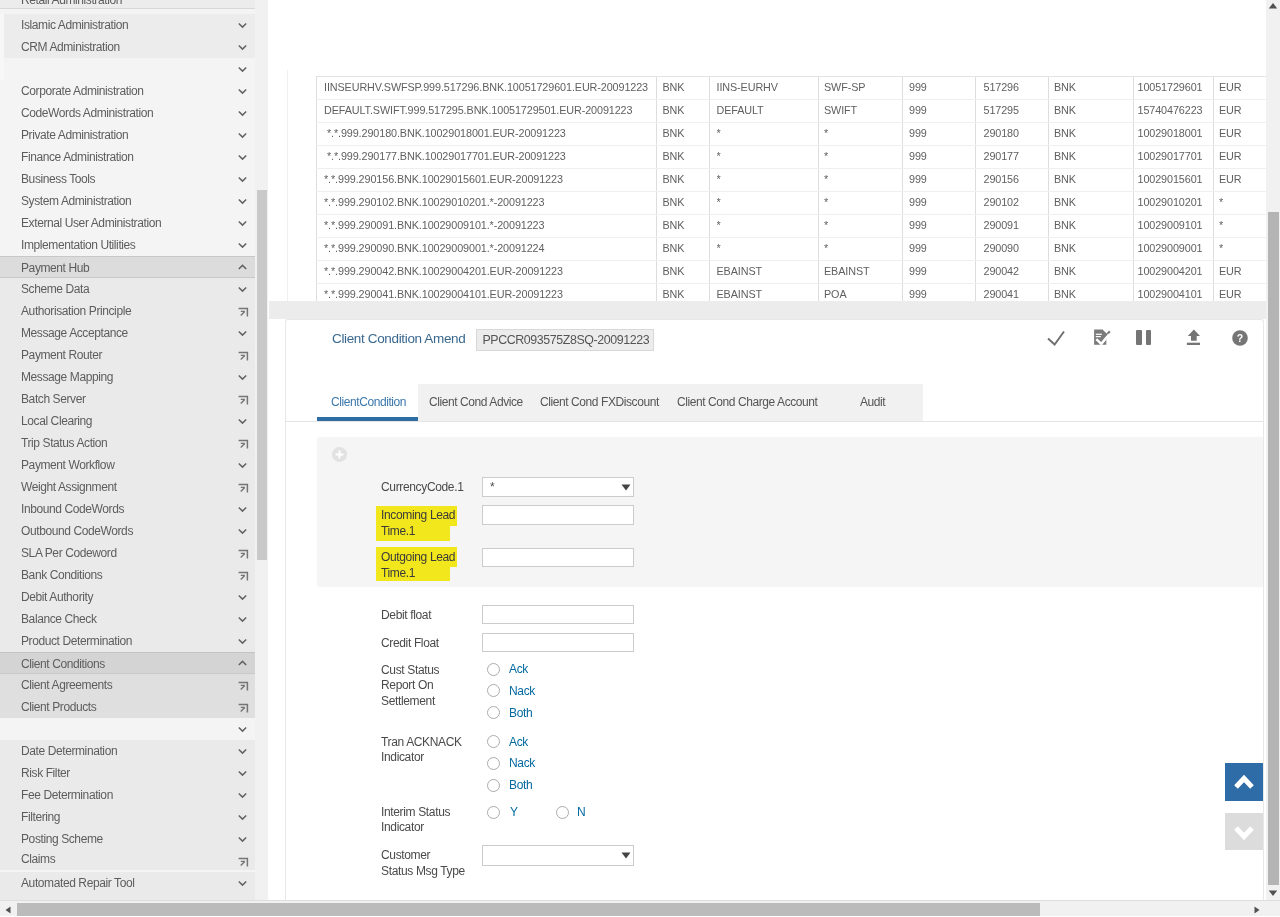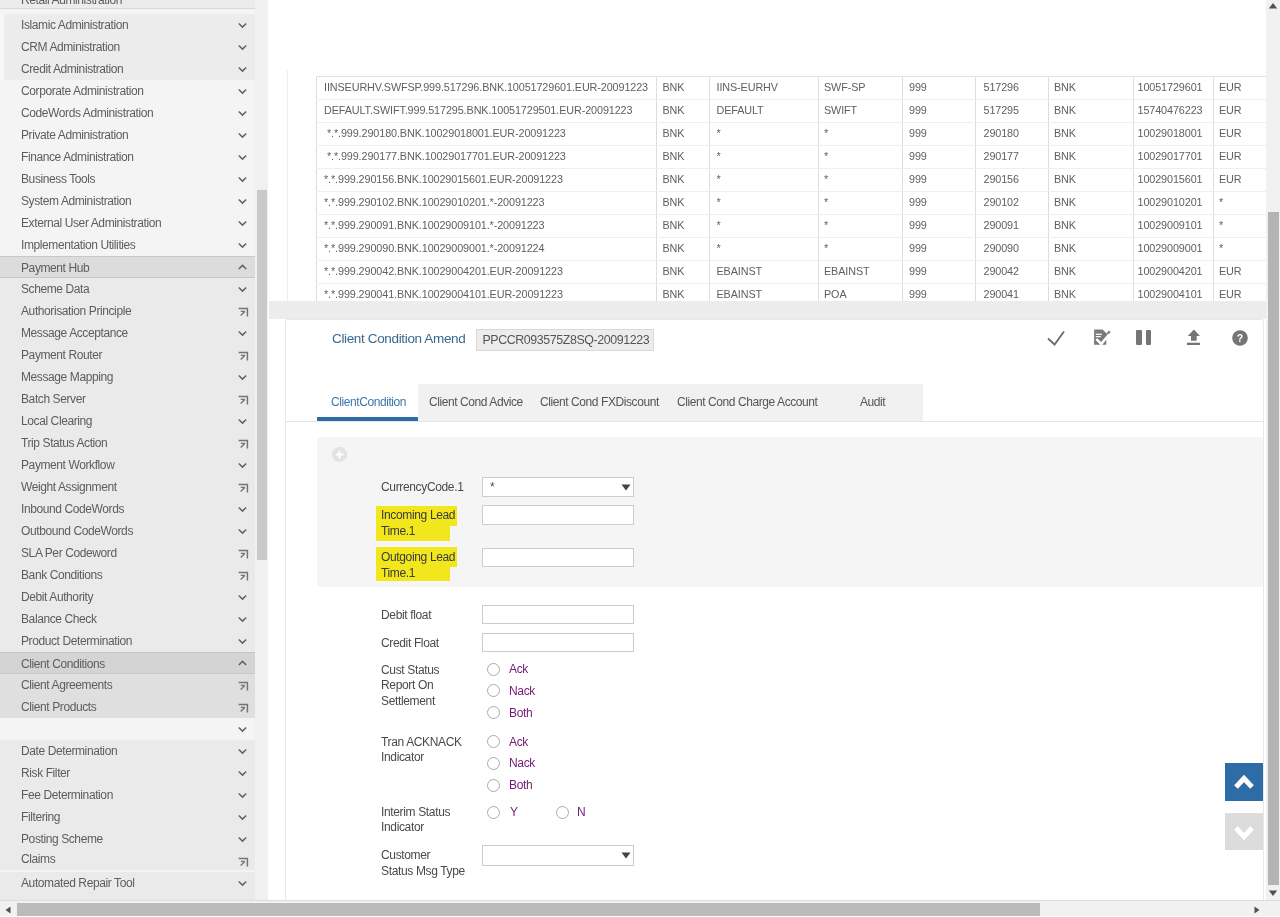--- a/index.html
+++ b/index.html
@@ -13,21 +13,21 @@
 .g4{background:#dfdfdf}
 .sel1{background:#dcdcdc;border-top:1px solid #c8c8c8;border-bottom:1px solid #c8c8c8}
 .sel2{background:#d4d4d4;border-top:1px solid #c3c3c3;border-bottom:1px solid #c9c9c9}
 .tbltxt{position:absolute;font-size:10.8px;letter-spacing:-0.1px;color:#606060;white-space:pre}
 .tbltxt div{height:23px;line-height:23px}
 .vline{position:absolute;width:1px;background:#ddd}
 .hline{position:absolute;height:1px;background:#efefef}
 .lbl{position:absolute;font-size:12px;letter-spacing:-0.35px;color:#4a4a4a;line-height:15.5px}
 .inp{position:absolute;background:#fff;border:1px solid #ccc}
 .radio{position:absolute;width:13px;height:13px;border:1.4px solid #ababab;border-radius:50%;background:#fff}
-.rlbl{position:absolute;font-size:12px;letter-spacing:-0.35px;color:#701a75}
+.rlbl{position:absolute;font-size:12px;letter-spacing:-0.35px;color:#0369a1}
 .tab{position:absolute;top:384px;height:37px;font-size:12px;letter-spacing:-0.42px;color:#555;line-height:36px}
 
 </style></head><body>
 <div class="abs" style="left:269px;top:300.5px;width:1011px;height:18.5px;background:#ececec"></div>
 <div class="abs" style="left:285px;top:319px;width:978.5px;height:581px;background:#fff;border:1px solid #e8e8e8;border-bottom:none;border-radius:3px 3px 0 0"></div>
 <div class="abs" style="left:286.5px;top:70px;width:1px;height:230.5px;background:#efefef"></div>
 <div class="vline" style="left:316px;top:75.5px;height:225px"></div>
 <div class="vline" style="left:655.5px;top:75.5px;height:225px"></div>
 <div class="vline" style="left:708.5px;top:75.5px;height:225px"></div>
 <div class="vline" style="left:817.5px;top:75.5px;height:225px"></div>
@@ -55,21 +55,20 @@
 <div class="tbltxt" style="left:1054.0px;top:75.5px;width:78.5px;overflow:hidden"><div>BNK</div><div>BNK</div><div>BNK</div><div>BNK</div><div>BNK</div><div>BNK</div><div>BNK</div><div>BNK</div><div>BNK</div><div>BNK</div></div>
 <div class="tbltxt" style="left:1137.5px;top:75.5px;width:75.0px;overflow:hidden"><div>10051729601</div><div>15740476223</div><div>10029018001</div><div>10029017701</div><div>10029015601</div><div>10029010201</div><div>10029009101</div><div>10029009001</div><div>10029004201</div><div>10029004101</div></div>
 <div class="tbltxt" style="left:1219.0px;top:75.5px;width:71.0px;overflow:hidden"><div>EUR</div><div>EUR</div><div>EUR</div><div>EUR</div><div>EUR</div><div>*</div><div>*</div><div>*</div><div>EUR</div><div>EUR</div></div>
 <div id="sidebar">
 <div style="position:absolute;left:0;top:0;width:268px;height:8px;overflow:hidden;background:#ececec">
       <div class="srow" style="top:-11px;background:#ececec">Retail Administration</div>
     </div>
 <div class="abs" style="left:0;top:8px;width:268px;height:1px;background:#d8d8d8"></div>
 <div class="srow g1" style="top:14px">Islamic Administration</div>
 <div class="srow g1" style="top:36px">CRM Administration</div>
-<div class="srow g1" style="top:58px">Credit Administration</div>
 <div class="srow g2" style="top:80px">Corporate Administration</div>
 <div class="srow g2" style="top:102px">CodeWords Administration</div>
 <div class="srow g2" style="top:124px">Private Administration</div>
 <div class="srow g2" style="top:146px">Finance Administration</div>
 <div class="srow g2" style="top:168px">Business Tools</div>
 <div class="srow g2" style="top:212px">External User Administration</div>
 <div class="srow g2" style="top:190px">System Administration</div>
 <div class="srow g2" style="top:234px">Implementation Utilities</div>
 <div class="srow sel1" style="top:256px">Payment Hub</div>
 <div class="srow g3" style="top:278px">Scheme Data</div>

